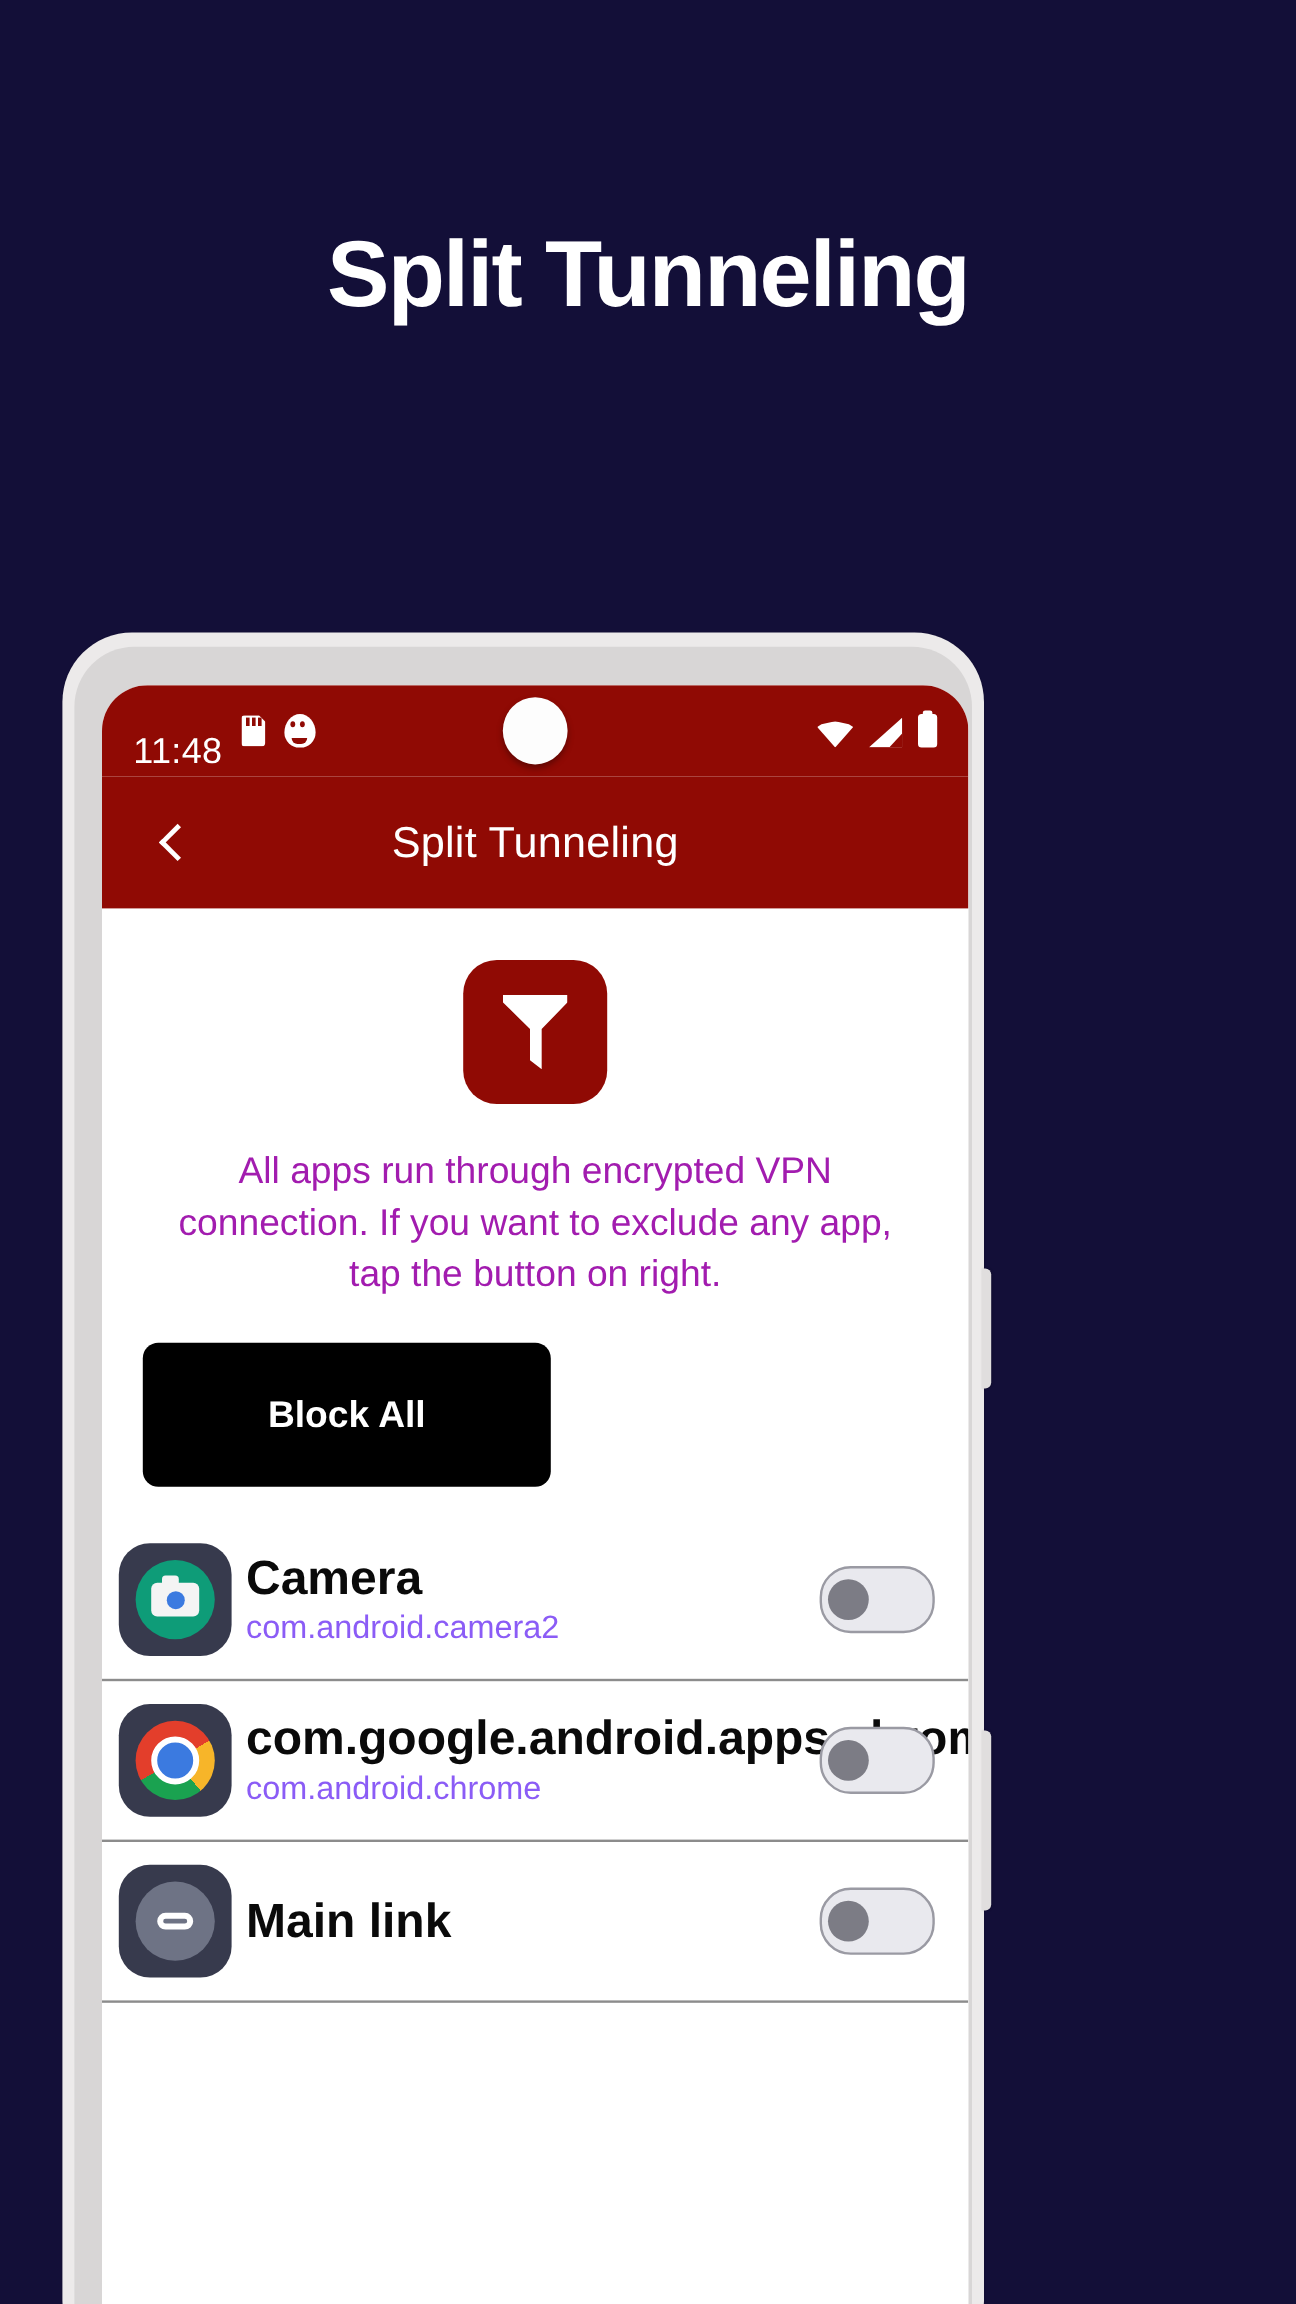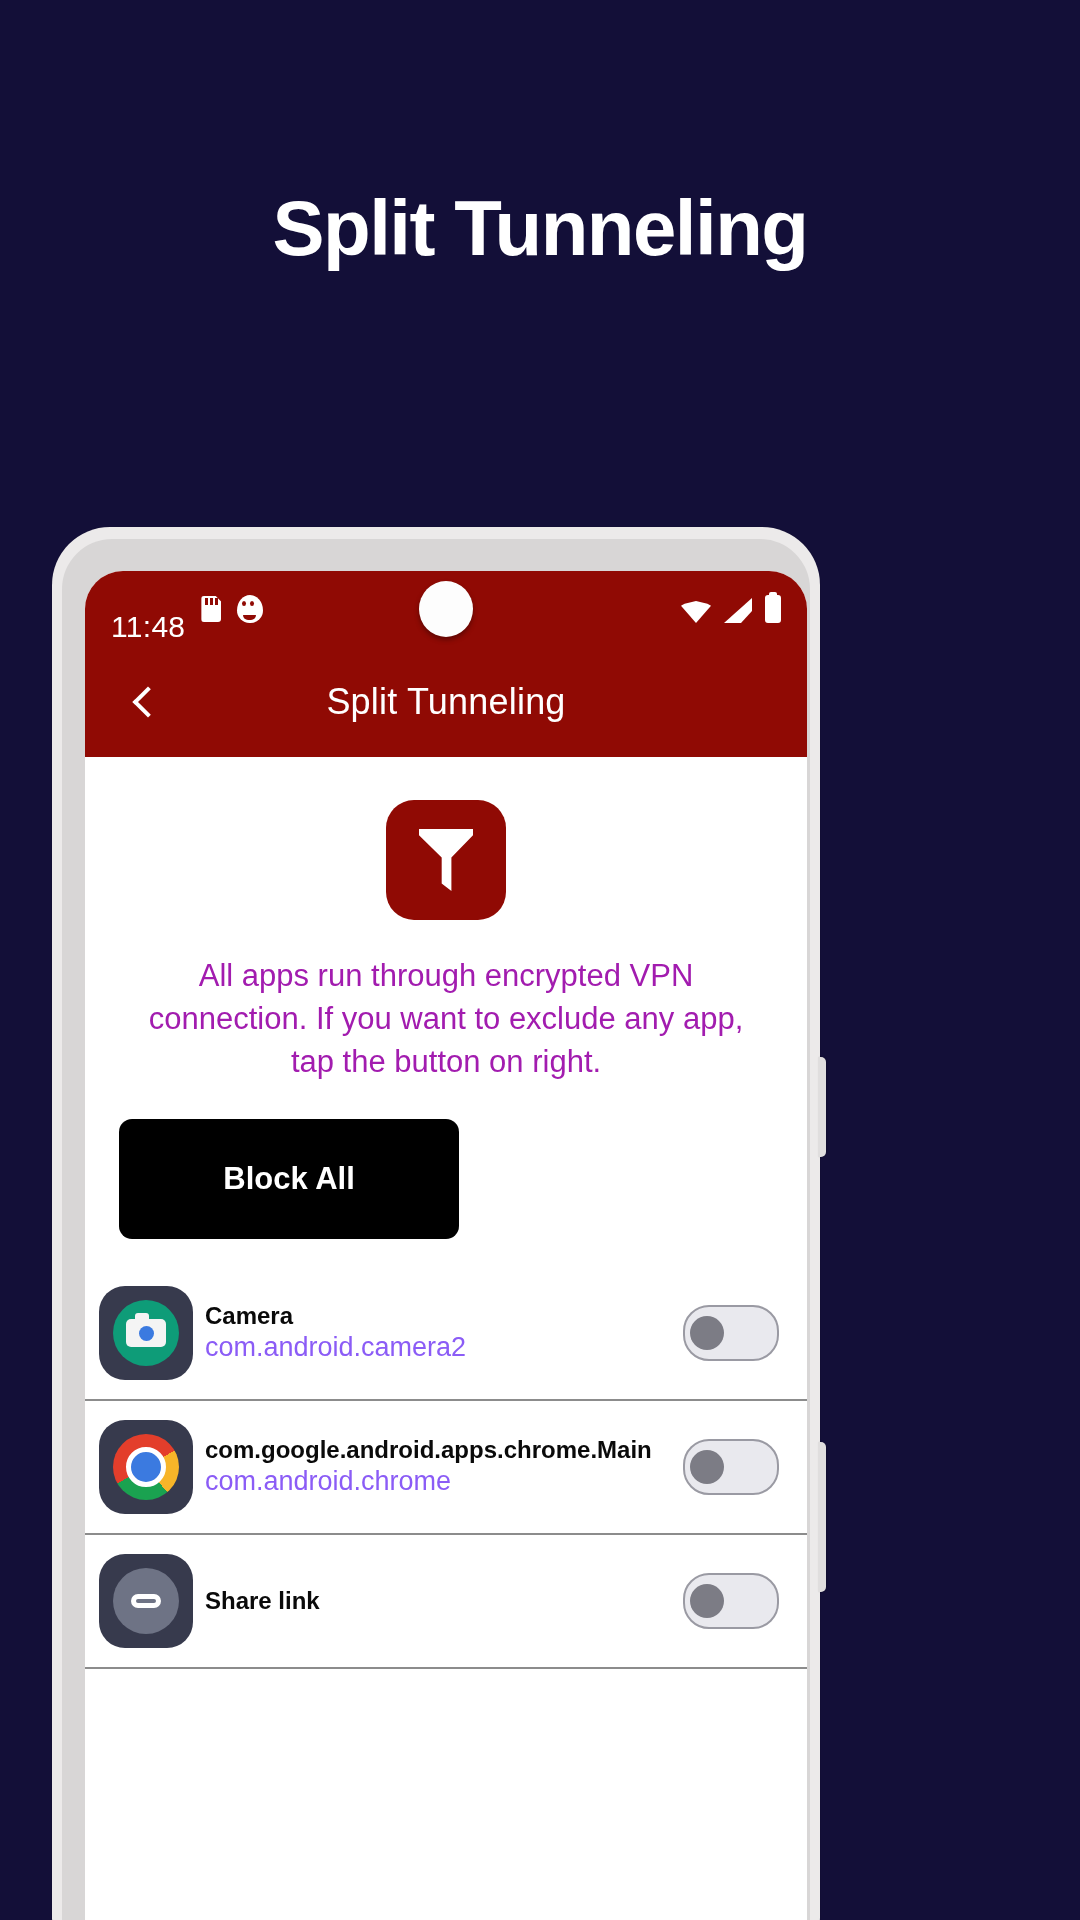--- a/index.html
+++ b/index.html
@@ -300,21 +300,21 @@
     display: flex;
     align-items: center;
     justify-content: center;
     margin-right: 12px;
   }
   .app-text {
     flex: 1 1 auto;
     min-width: 0;
   }
   .app-name {
-    font-size: 24px;
+    font-size: 40px;
     font-weight: 700;
     color: #0a0a0a;
     line-height: 1.18;
     white-space: nowrap;
   }
   .app-pkg {
     font-size: 27px;
     font-weight: 400;
     color: #8b5cf6;
     line-height: 1.3;
@@ -521,21 +521,21 @@
           </div>
 
 
           <div class="app-row">
             <div class="app-icon">
               <div class="ic-share">
                 <div class="lnk"></div>
               </div>
             </div>
             <div class="app-text">
-              <div class="app-name">Share link</div>
+              <div class="app-name">Main link</div>
               <div class="app-pkg"></div>
             </div>
             <div class="toggle">
               <span class="knob"></span>
             </div>
           </div>
 
         </div>
       </div>
 

